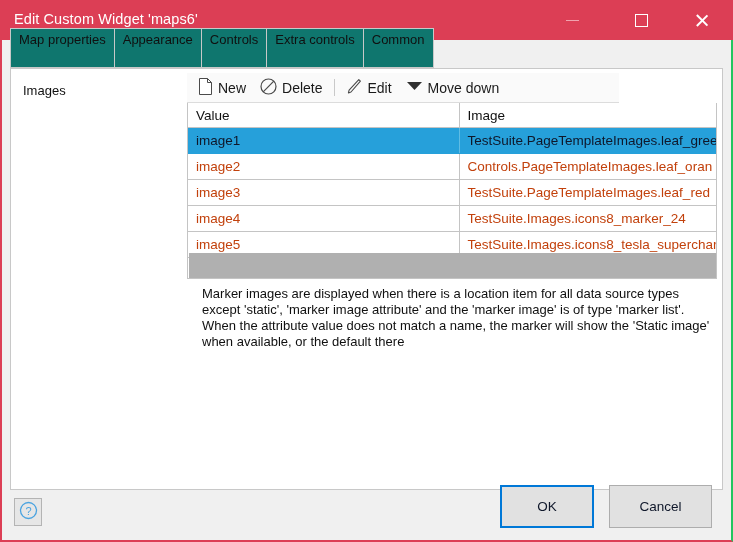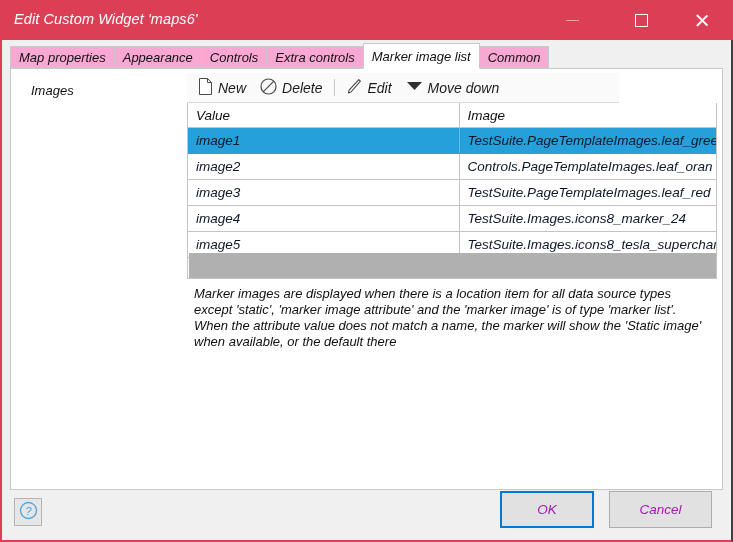--- a/index.html
+++ b/index.html
@@ -13,24 +13,23 @@
     font-family: "Liberation Sans", sans-serif;
     font-size: 13px;
     background: #ffffff;
   }
   .window {
     position: relative;
     width: 733px;
     height: 542px;
     box-sizing: border-box;
     border-left: 2px solid #dc3e55;
-    border-right: 2px solid #404040;
+    border-right: 2px solid #22c55e;
     border-bottom: 2px solid #dc3e55;
     background: #f0f0f0;
-    font-style: italic;
   }
   
   .titlebar {
     position: absolute;
     left: -2px;
     top: 0;
     width: 733px;
     height: 40px;
     background: #dc3e55;
     color: #ffffff;
@@ -91,25 +90,25 @@
   .tabstrip {
     position: absolute;
     left: 8px;
     top: 44px;
     height: 24px;
     display: flex;
     align-items: flex-end;
     z-index: 5;
   }
   .tab {
-    height: 22px;
+    height: 40px;
     line-height: 22px;
     padding: 0 8px;
     box-sizing: border-box;
-    background: #f9a8d4;
+    background: #0f766e;
     border: 1px solid #c8c8c8;
     margin-right: -1px;
     font-size: 13px;
     color: #101010;
     white-space: nowrap;
   }
   .tab.active {
     background: #ffffff;
     border-bottom-color: #ffffff;
     height: 26px;
@@ -125,21 +124,21 @@
     left: 8px;
     top: 68px;
     width: 713px;
     height: 422px;
     box-sizing: border-box;
     background: #ffffff;
     border: 1px solid #c8c8c8;
   }
   .images-label {
     position: absolute;
-    left: 20px;
+    left: 12px;
     top: 14px;
     font-size: 13px;
     color: #101010;
   }
 
   
   .grid-block {
     position: absolute;
     left: 176px;
     top: 4px;
@@ -204,21 +203,21 @@
     padding: 0 0 0 8px;
     background: #ffffff;
     border-bottom: 1px solid #c4c4c4;
     border-right: 1px solid #c4c4c4;
     font-size: 13.5px;
   }
   table.grid th:last-child { border-right: none; }
   table.grid td {
     height: 25px;
     padding: 0 0 0 8px;
-    color: #0f172a;
+    color: #c2410c;
     border-bottom: 1px solid #c4c4c4;
     border-right: 1px solid #c4c4c4;
     background: #ffffff;
     overflow: hidden;
     white-space: nowrap;
   }
   table.grid td:last-child { border-right: none; }
   table.grid tr.selected td {
     background: #26a0da;
     color: #0f172a;
@@ -237,45 +236,45 @@
   
   .desc {
     position: absolute;
     left: 183px;
     top: 217px;
     width: 520px;
     font-size: 13px;
     line-height: 16px;
     color: #101010;
   }
-  .desc div { white-space: nowrap; }
+  .desc div { white-space: nowrap; margin-left: 8px; }
 
   
   .help-btn {
     position: absolute;
     left: 12px;
     bottom: 14px;
     width: 28px;
     height: 28px;
     box-sizing: border-box;
     background: #e6e6e6;
     border: 1px solid #b4b4b4;
     display: flex;
     align-items: center;
     justify-content: center;
   }
   .btn {
     position: absolute;
     bottom: 12px;
-    height: 37px;
+    height: 43px;
     box-sizing: border-box;
     background: #e1e1e1;
     border: 1px solid #adadad;
     font-size: 13.5px;
-    color: #a21caf;
+    color: #0f172a;
     display: flex;
     align-items: center;
     justify-content: center;
     font-family: "Liberation Sans", sans-serif;
     text-align: center;
   }
   .btn.ok {
     right: 137px;
     width: 94px;
     border: 2px solid #0078d7;
@@ -302,21 +301,20 @@
     <div class="win-btn close">
       <span class="glyph-close"></span>
     </div>
   </div>
 
   <div class="tabstrip">
     <div class="tab">Map properties</div>
     <div class="tab">Appearance</div>
     <div class="tab">Controls</div>
     <div class="tab">Extra controls</div>
-    <div class="tab active">Marker image list</div>
     <div class="tab">Common</div>
   </div>
 
   <div class="panel">
 
     <div class="images-label">Images</div>
 
     <div class="grid-block">
 
       <div class="toolbar">

